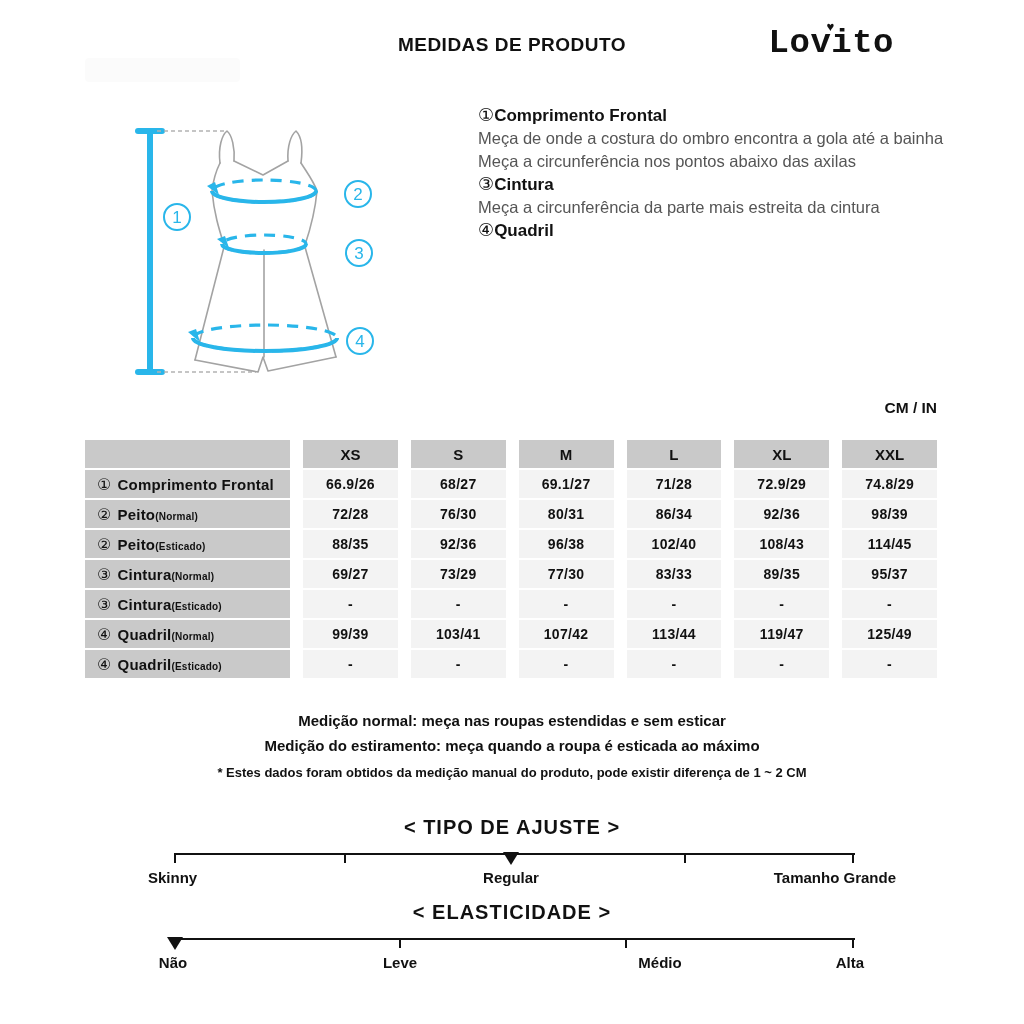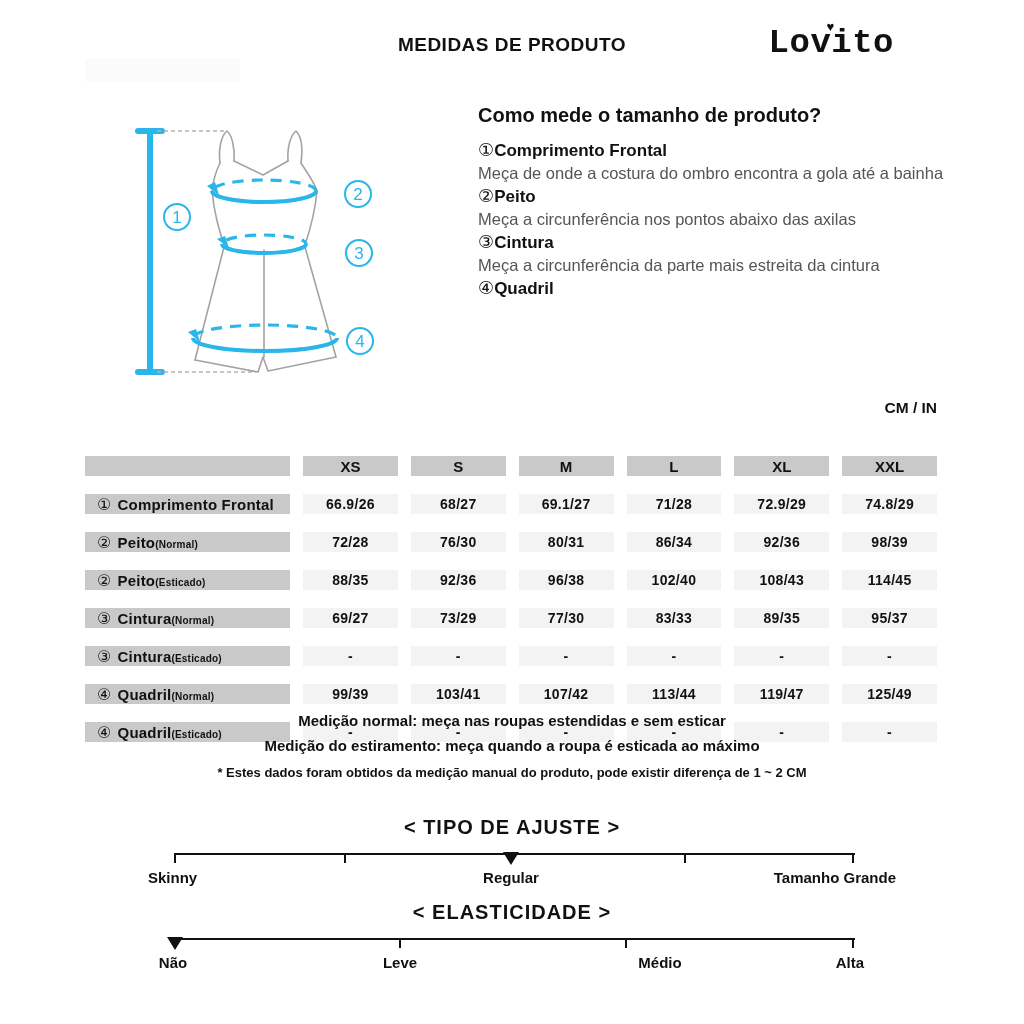--- a/index.html
+++ b/index.html
@@ -20,21 +20,21 @@
   
   .guide{left:478px;top:104px;width:472px;}
   .guide-heading{font-size:20px;font-weight:bold;margin:0 0 12px 0;}
   .g-title{font-size:17px;font-weight:bold;line-height:23px;color:#111;}
   .g-num{font-weight:normal;font-size:18px;}
   .g-desc{font-size:16.5px;line-height:23px;color:#555;}
   
   .units{top:399px;right:87px;font-size:15.5px;font-weight:bold;}
   
   .size-table{left:85px;top:440px;width:852px;display:flex;flex-direction:column;gap:2px;}
-  .t-row{display:grid;grid-template-columns:205px repeat(6,1fr);gap:13px;height:20px;margin-top:16px;}
+  .t-row{display:grid;grid-template-columns:205px repeat(6,1fr);gap:13px;height:28px;}
   .t-cell{display:flex;align-items:center;justify-content:center;}
   .t-head{background:#c9c9c9;font-weight:bold;font-size:15px;}
   .t-label{background:#c9c9c9;justify-content:flex-start;padding-left:12px;
     font-size:15px;font-weight:bold;letter-spacing:.2px;}
   .t-num{font-weight:normal;font-size:16px;margin-right:6px;}
   .t-sub{font-size:10px;font-weight:bold;margin-top:4px;}
   .t-val{background:#f3f3f3;font-weight:bold;font-size:14px;letter-spacing:.3px;}
   
   .note{left:0;width:100%;text-align:center;font-weight:bold;}
   .note1{top:712px;font-size:15px;}
@@ -107,24 +107,22 @@
     <circle cx="238" cy="84" r="13" fill="#fff" stroke="#29b6ea" stroke-width="2"></circle>
     <text x="238" y="90" fill="#29b6ea">2</text>
     <circle cx="239" cy="143" r="13" fill="#fff" stroke="#29b6ea" stroke-width="2"></circle>
     <text x="239" y="149" fill="#29b6ea">3</text>
     <circle cx="240" cy="231" r="13" fill="#fff" stroke="#29b6ea" stroke-width="2"></circle>
     <text x="240" y="237" fill="#29b6ea">4</text>
   </g>
 </svg>
 
 <div class="abs guide">
-  <div class="guide-heading">Como mede o tamanho de produto?</div>
   <div class="g-title"><span class="g-num">①</span><span>Comprimento Frontal</span></div>
   <div class="g-desc">Meça de onde a costura do ombro encontra a gola até a bainha</div>
-  <div class="g-title"><span class="g-num">②</span><span>Peito</span></div>
   <div class="g-desc">Meça a circunferência nos pontos abaixo das axilas</div>
   <div class="g-title"><span class="g-num">③</span><span>Cintura</span></div>
   <div class="g-desc">Meça a circunferência da parte mais estreita da cintura</div>
   <div class="g-title"><span class="g-num">④</span><span>Quadril</span></div>
 </div>
 
 <div class="abs units">CM / IN</div>
 
 <div class="abs size-table">
   <div class="t-row">

